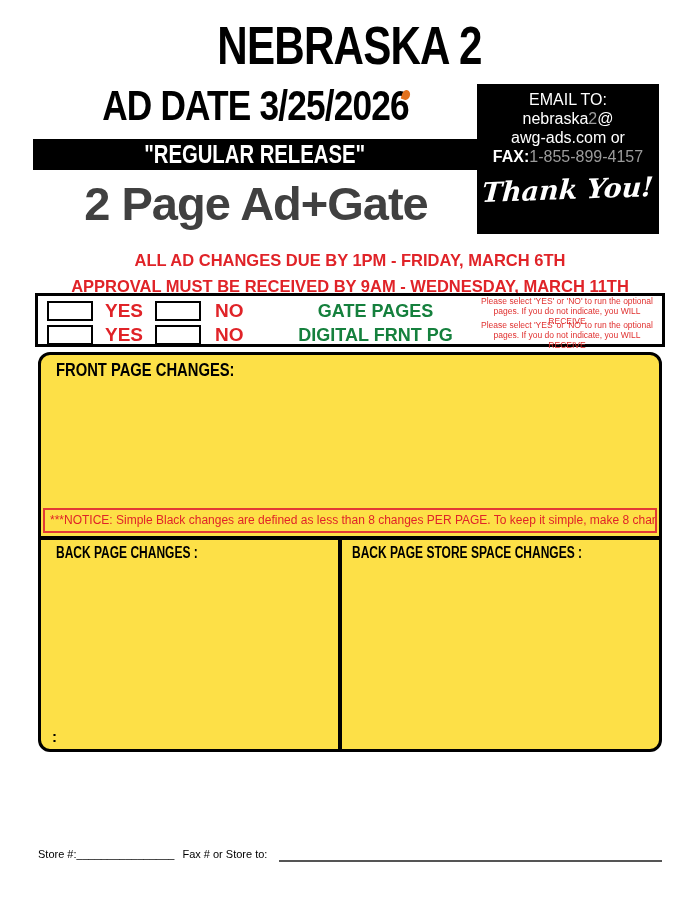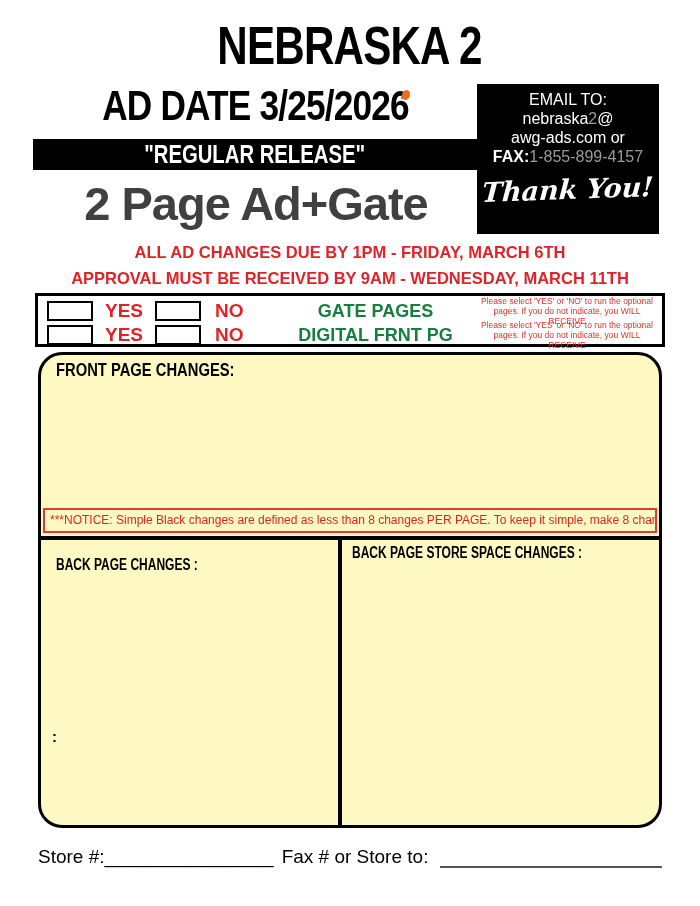--- a/index.html
+++ b/index.html
@@ -47,21 +47,21 @@
   .fax-line{font-size:16px;}
   .fax-line .fax-label{font-weight:700;}
   .thanks{
     margin-top:14px;
     font-family:"DejaVu Serif", serif;font-style:italic;font-weight:700;
     font-size:27px;transform:rotate(-2deg) skewX(-6deg);display:inline-block;
   }
   
   .deadline{
     position:absolute;left:0;width:700px;text-align:center;
-    color:#e02328;font-weight:700;font-size:16.5px;
+    color:#e02328;font-weight:700;font-size:16.5px;margin-top:8px;
   }
   .deadline.l1{top:243px;}
   .deadline.l2{top:269px;}
 
   
   .options-box{
     position:absolute;left:35px;top:293px;width:630px;height:54px;
     border:3px solid #000;box-sizing:border-box;
     display:flex;flex-direction:column;justify-content:center;
   }
@@ -72,45 +72,45 @@
   .cb{width:46px;height:20px;border:2px solid #000;background:#fff;box-sizing:border-box;}
   .yn{color:#e02328;font-weight:700;font-size:19px;padding-left:8px;}
   .opt-label{color:#15803d;font-weight:700;font-size:18px;text-align:center;letter-spacing:0;}
   .opt-note{
     color:#e0302f;font-size:8.5px;line-height:1.18;text-align:center;
     padding-right:8px;
   }
 
   
   .big-box{
-    position:absolute;left:38px;top:352px;width:624px;height:476px;
-    border:3px solid #000;border-radius:24px;box-sizing:border-box;overflow:hidden;
-    background:#fef9c3;
+    position:absolute;left:38px;top:352px;width:624px;height:400px;
+    border:3px solid #000;border-radius:12px;box-sizing:border-box;overflow:hidden;
+    background:#fde047;
   }
   .front-section{position:relative;height:181px;}
   .section-label{font-size:18px;font-weight:700;letter-spacing:0;}
   .front-label{position:absolute;top:5px;left:15px;}
   .front-label .cond-left{transform:scaleX(0.82);}
   .notice-box{
     position:absolute;left:2px;right:2px;bottom:3px;
     border:2px solid #e23a36;color:#e02328;
     font-size:12px;padding:3px 4px 4px 5px;box-sizing:border-box;
     white-space:nowrap;overflow:hidden;
   }
   .hdivider{height:4px;background:#000;}
   .columns{display:flex;height:287px;}
-  .col-left{width:317px;border-right:4px solid #000;position:relative;padding:16px 0 0 15px;box-sizing:border-box;}
+  .col-left{width:317px;border-right:4px solid #000;position:relative;padding:4px 0 0 15px;box-sizing:border-box;}
   .col-right{flex:1;padding:4px 0 0 10px;box-sizing:border-box;}
   .back-label{font-size:16px;font-weight:700;}
   .left-colon{position:absolute;left:11px;top:188px;font-weight:700;font-size:15px;}
 
   
   .footer{
     position:absolute;left:38px;top:846px;width:624px;
-    display:flex;align-items:center;font-size:19px;
+    display:flex;align-items:center;font-size:11px;
   }
   .store-label{white-space:pre;}
   .store-blank{letter-spacing:0;white-space:pre;}
   .fax-label-text{margin-left:8px;white-space:pre;}
   .fax-write-line{
     flex:1;margin-left:12px;border-bottom:2px solid #555;height:14px;align-self:flex-end;
   }
 </style>
 </head>
 <body>

